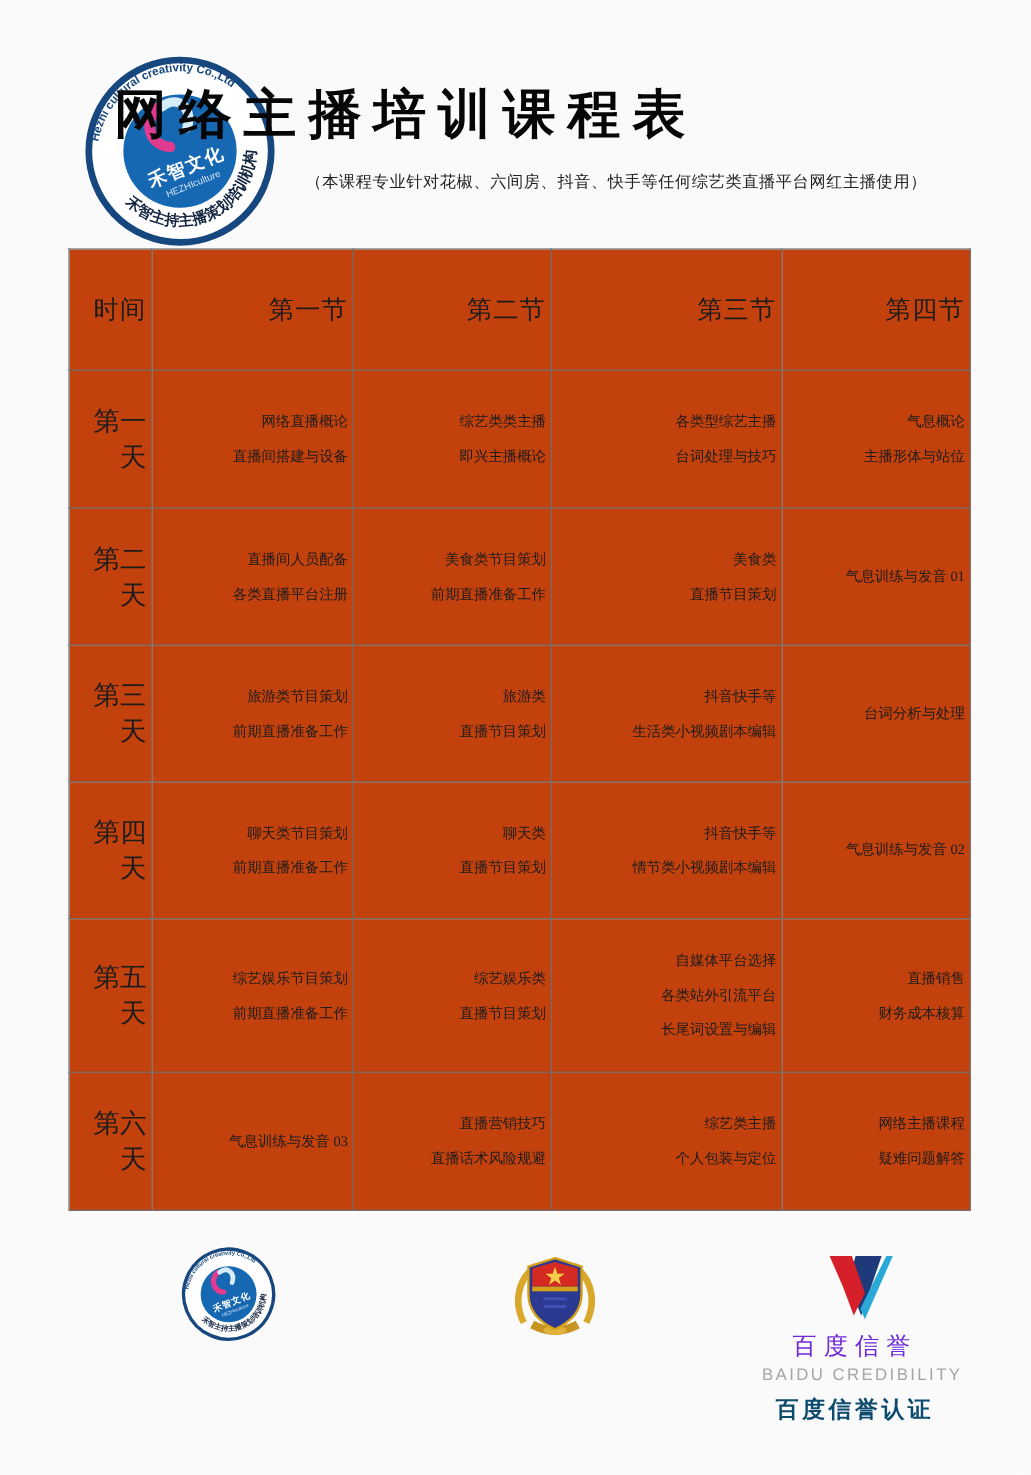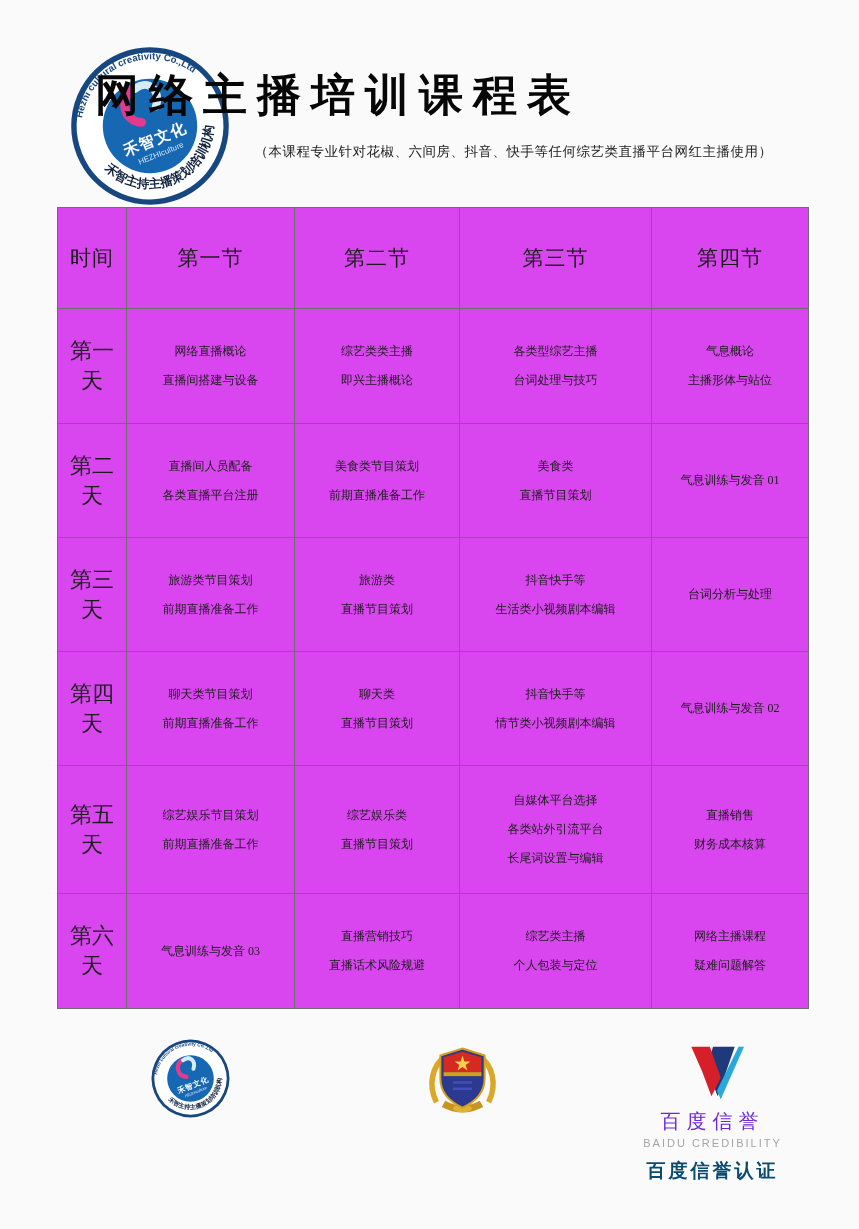--- a/index.html
+++ b/index.html
@@ -24,43 +24,43 @@
     letter-spacing:0.5px;white-space:nowrap;
   }
   
   .schedule{
     position:absolute;left:57px;top:207px;
     border-collapse:collapse;table-layout:fixed;
     width:751px;
   }
   .schedule td,.schedule th{
     border:1px solid #6e6e6e;
-    text-align:center;vertical-align:middle;
+    text-align:right;vertical-align:middle;
     font-weight:normal;padding:0 4px;
-    background:#d946ef;
+    background:#c2410c;
     margin-left:32px;
   }
   .schedule th{font-size:21px;letter-spacing:1px;}
   .schedule td.day{font-size:22px;letter-spacing:0;}
   .schedule td.cell{font-size:12px;line-height:2.4;white-space:pre-line;}
   tr.rh{height:101px;}
   tr.r1{height:115px;}
   tr.r2{height:114px;}
   tr.r3{height:114px;}
   tr.r4{height:114px;}
   tr.r5{height:128px;}
   tr.r6{height:115px;}
   
   .footer-logo-company{position:absolute;left:151px;top:1039px;width:79px;height:79px;}
   .footer-badge{position:absolute;left:423px;top:1039px;width:79px;height:79px;}
   .baidu-block{position:absolute;left:635px;top:1042px;width:155px;text-align:center;
     font-family:"Liberation Sans","DejaVu Sans",sans-serif;}
   .baidu-v{width:78px;height:62px;display:block;margin:0 auto;}
   .baidu-cn{font-size:20px;color:#6d28d9;letter-spacing:6px;margin-top:4px;white-space:nowrap;}
-  .baidu-en{font-size:11px;color:#a5a5a5;letter-spacing:2px;margin-top:2px;white-space:nowrap;}
+  .baidu-en{font-size:14px;color:#a5a5a5;letter-spacing:2px;margin-top:2px;white-space:nowrap;text-align:right;}
   .baidu-cert{font-size:19px;color:#0c4a6e;font-weight:bold;letter-spacing:3px;margin-top:9px;white-space:nowrap;}
   .copyright{
     position:absolute;left:58px;top:1131px;width:275px;text-align:center;
     font-family:"Liberation Sans","DejaVu Sans",sans-serif;
     font-size:16.5px;color:#151515;white-space:nowrap;
   }
   .police-number{
     position:absolute;left:330px;top:1128px;width:260px;text-align:center;
     font-family:"Liberation Sans","DejaVu Sans",sans-serif;
     font-size:19px;font-weight:bold;color:#0a0a0a;white-space:nowrap;

